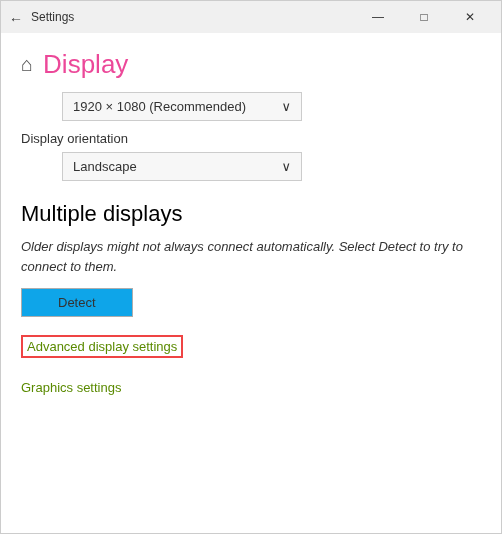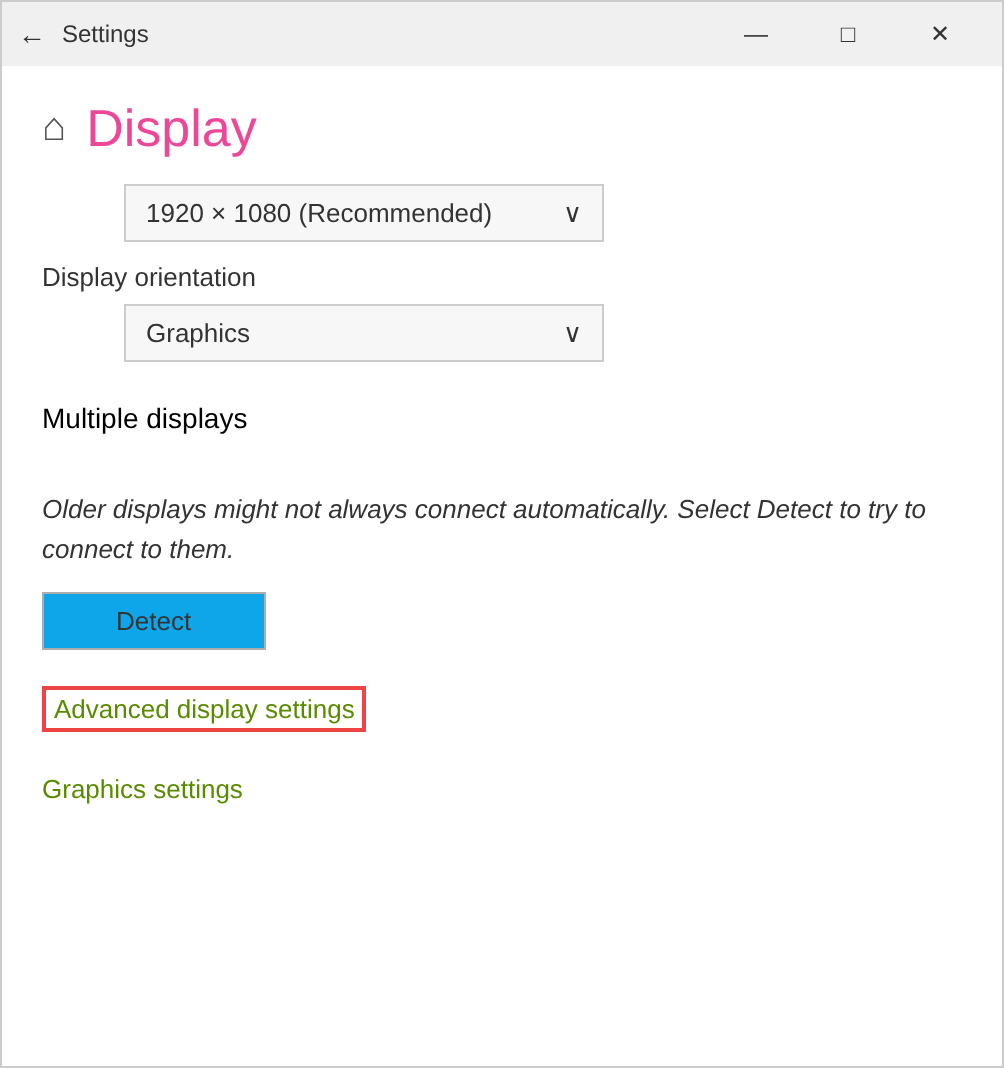--- a/index.html
+++ b/index.html
@@ -116,25 +116,25 @@
     }
 
     .section-label {
       font-size: 13px;
       color: #333;
       margin-bottom: 6px;
       margin-top: 10px;
     }
 
     .section-title {
-      font-size: 14px;
+      font-size: 22px;
       font-weight: 400;
       color: #000;
       margin-top: 20px;
-      margin-bottom: 28px;
+      margin-bottom: 10px;
     }
 
     .link-green {
       color: #5a8a00;
       font-size: 13px;
       cursor: pointer;
       text-decoration: none;
       display: inline-block;
       margin-bottom: 10px;
     }
@@ -206,21 +206,21 @@
       <div class="dropdown">
         <span>1920 × 1080 (Recommended)</span>
         <span>∨</span>
       </div>
     </div>
 
     
     <div class="section-label">Display orientation</div>
     <div class="dropdown-container">
       <div class="dropdown">
-        <span>Graphics</span>
+        <span>Landscape</span>
         <span>∨</span>
       </div>
     </div>
 
     
     <div class="section-title">Multiple displays</div>
 
 
     <p class="description-text">Older displays might not always connect automatically. Select Detect to try to connect to them.</p>
 

